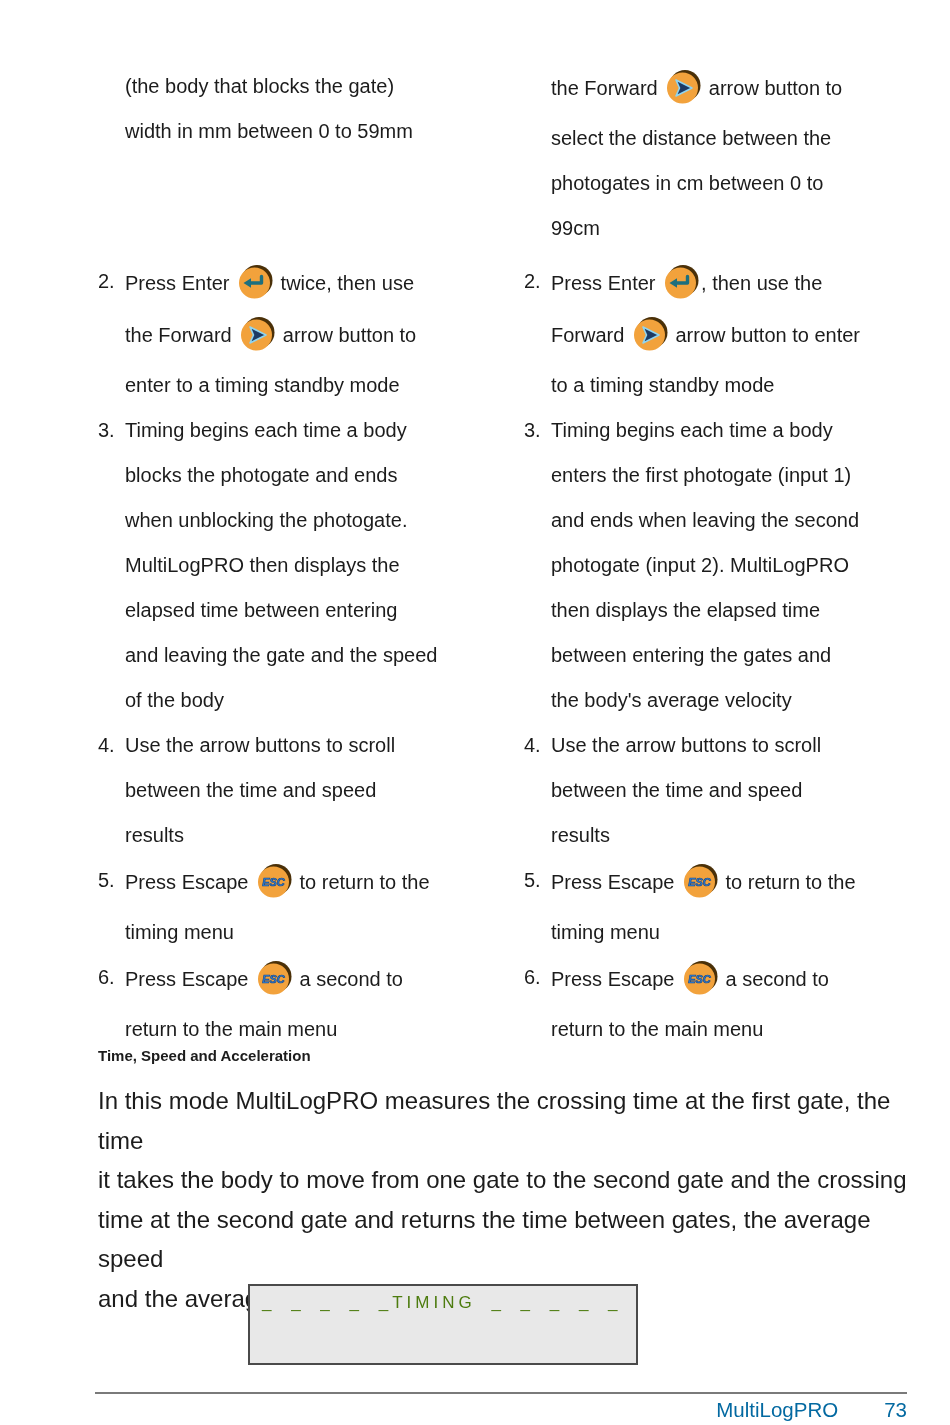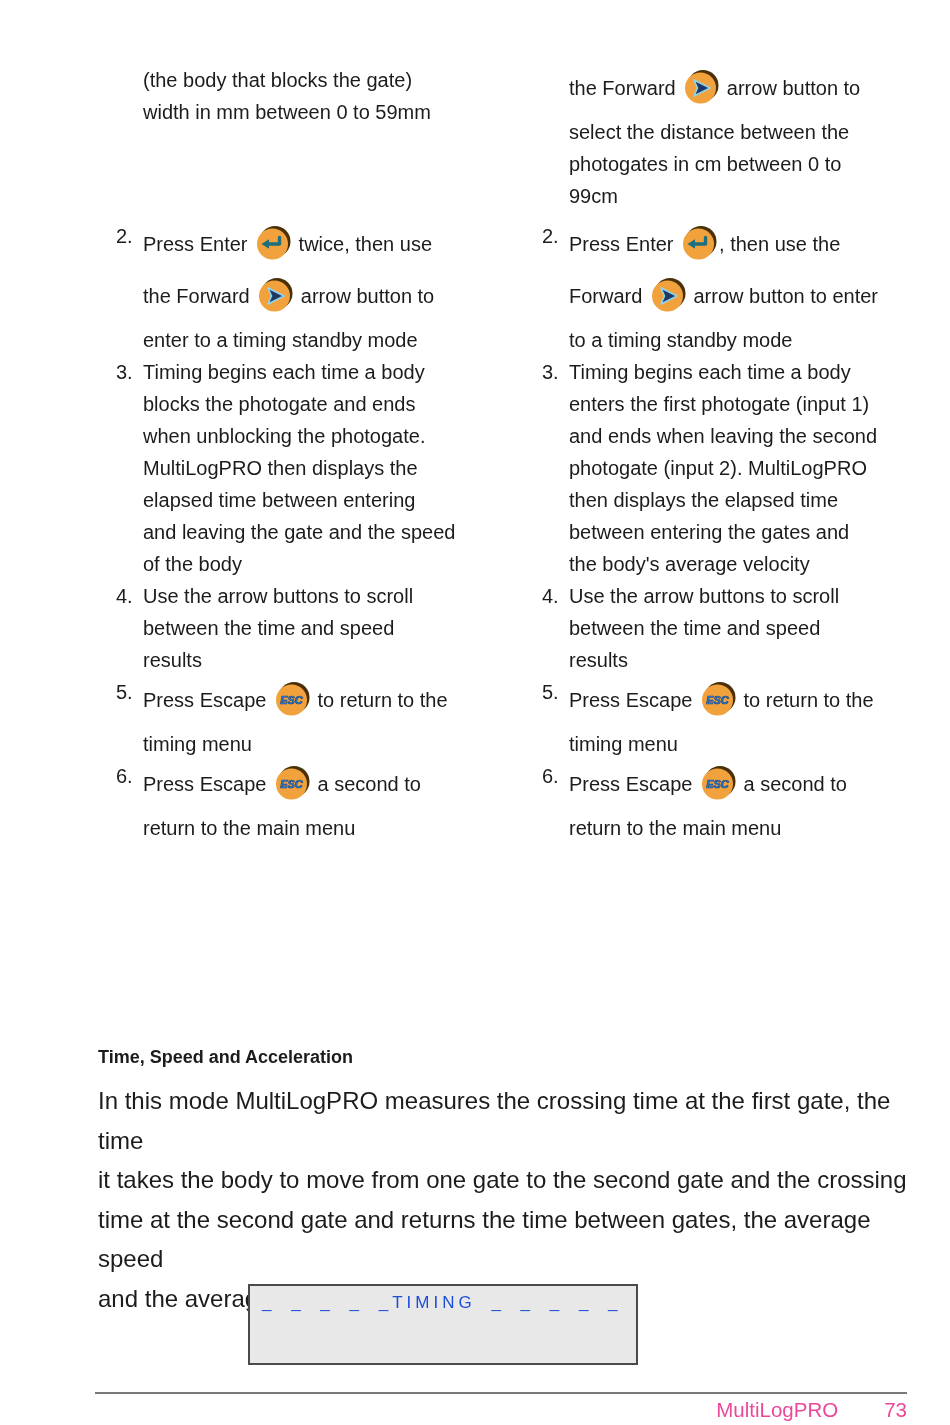--- a/index.html
+++ b/index.html
@@ -21,43 +21,42 @@
   }
   .list-row {
     display: grid;
     grid-template-columns: 380px 380px;
     column-gap: 46px;
   }
   .list-row.row-1 { margin-top: 8px; }
   .list-item {
     display: flex;
     font-size: 20px;
-    line-height: 32px;
-    margin-left: 18px;
+    line-height: 45px;
   }
   .item-number { width: 27px; flex: none; }
   .item-content { flex: 1; }
   .item-content b { font-weight: normal; }
   .btn-icon {
     display: inline-block;
     width: 38px;
     height: 38px;
     margin: 7px 1px;
     vertical-align: middle;
     position: relative;
     top: -2px;
     font-style: italic;
   }
   .btn-icon svg { display: block; width: 38px; height: 38px; }
   .section-heading {
     position: absolute;
     left: 98px;
     top: 1047px;
     width: 806px;
-    font-size: 18px;
+    font-size: 15px;
     font-weight: bold;
   }
   .section-paragraph {
     position: absolute;
     left: 98px;
     top: 1081px;
     width: 812px;
     font-size: 24px;
     line-height: 39.5px;
   }
@@ -70,38 +69,38 @@
     background: #e8e8e8;
     border: 2px solid #4a4a4a;
     padding: 7px 12px 9px 12px;
     display: flex;
     flex-direction: column;
     justify-content: space-between;
     font-size: 17px;
     letter-spacing: 4px;
     word-spacing: 7px;
     white-space: pre;
-    color: #1d4ed8;
+    color: #4d7c0f;
   }
   .footer-rule {
     position: absolute;
     left: 95px;
     top: 1392px;
     width: 812px;
     height: 2px;
     background: #7a7a7a;
   }
   .page-footer {
     position: absolute;
     left: 95px;
     top: 1398px;
     width: 812px;
     text-align: right;
     font-size: 20.5px;
-    color: #ec4899;
+    color: #0369a1;
   }
   .page-footer .page-num { display: inline-block; margin-left: 46px; }
 </style>
 </head>
 <body>
 
 <div class="page">
 
   <div class="columns" id="columns">
       <div class="list-row row-0">

